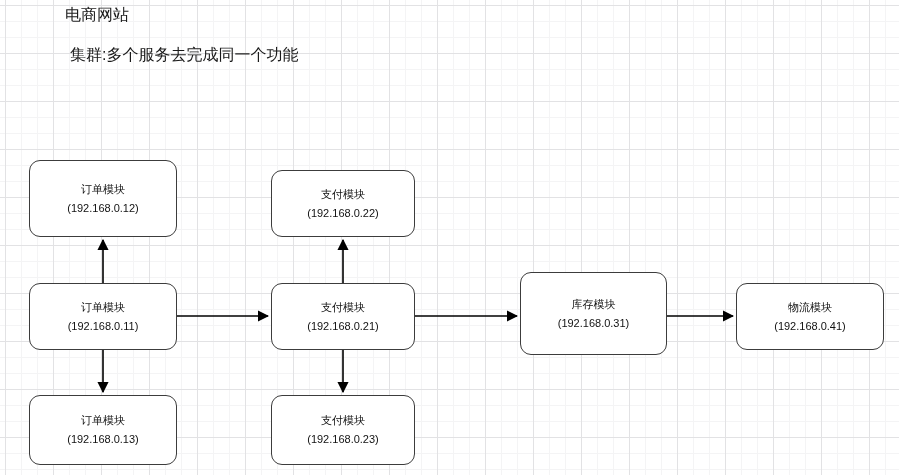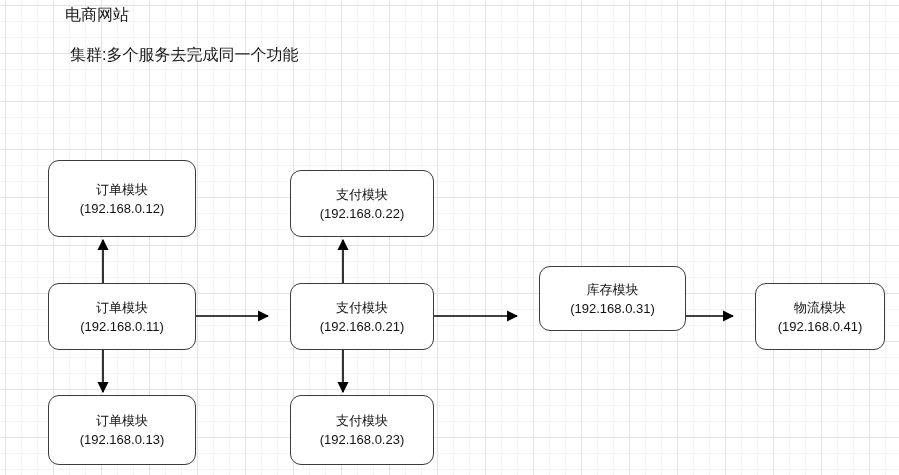--- a/index.html
+++ b/index.html
@@ -50,24 +50,23 @@
     position: absolute;
     box-sizing: border-box;
     background: #ffffff;
     border: 1.6px solid #3c3c3c;
     border-radius: 11px;
     display: flex;
     flex-direction: column;
     align-items: center;
     justify-content: center;
     color: #111111;
-    font-size: 13px;
+    font-size: 11px;
     line-height: 19px;
     z-index: 3;
-    margin-left: 19px;
   }
   .node .nm { display: block; }
   .node .ip { display: block; }
 
   
   #wires {
     position: absolute;
     left: 0;
     top: 0;
     width: 899px;
@@ -129,23 +128,23 @@
   <div class="node" id="n4" style="left: 271px; top: 283px; width: 144px; height: 67px;">
     <span class="nm">支付模块</span>
     <span class="ip">(192.168.0.21)</span>
   </div>
 
   <div class="node" id="n5" style="left: 271px; top: 395px; width: 144px; height: 70px;">
     <span class="nm">支付模块</span>
     <span class="ip">(192.168.0.23)</span>
   </div>
 
-  <div class="node" id="n6" style="left: 520px; top: 266px; width: 147px; height: 65px;">
+  <div class="node" id="n6" style="left: 520px; top: 272px; width: 147px; height: 83px;">
     <span class="nm">库存模块</span>
     <span class="ip">(192.168.0.31)</span>
   </div>
 
-  <div class="node" id="n7" style="left: 736px; top: 283px; width: 130px; height: 67px;">
+  <div class="node" id="n7" style="left: 736px; top: 283px; width: 148px; height: 67px;">
     <span class="nm">物流模块</span>
     <span class="ip">(192.168.0.41)</span>
   </div>
 
 </div>
 
 </body></html>

